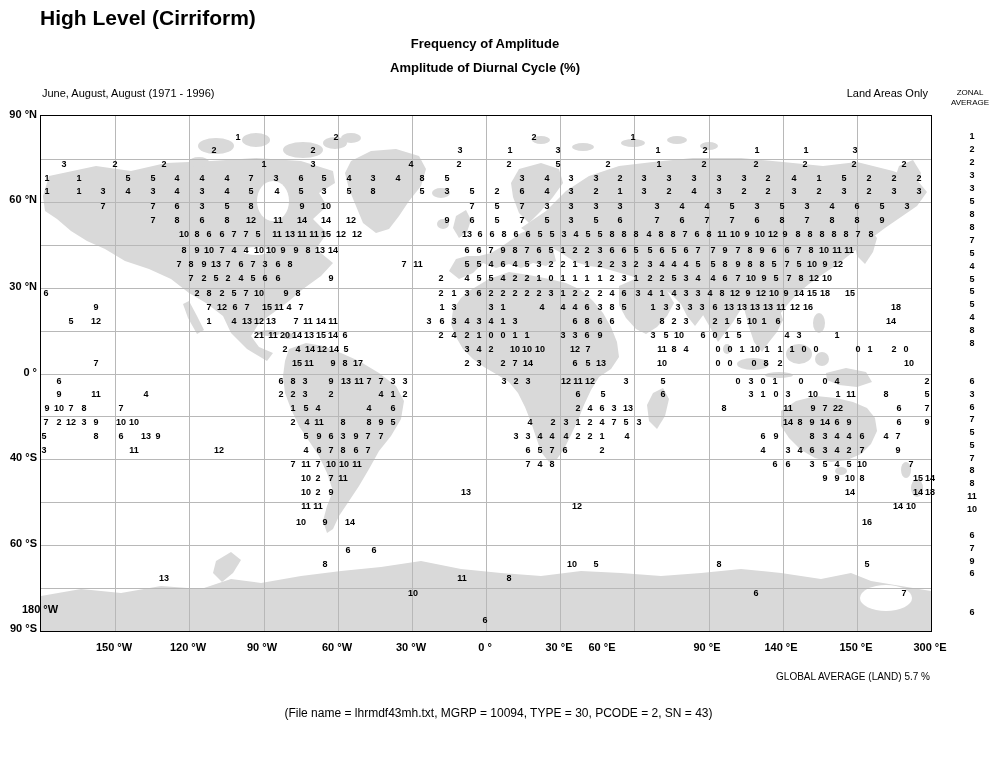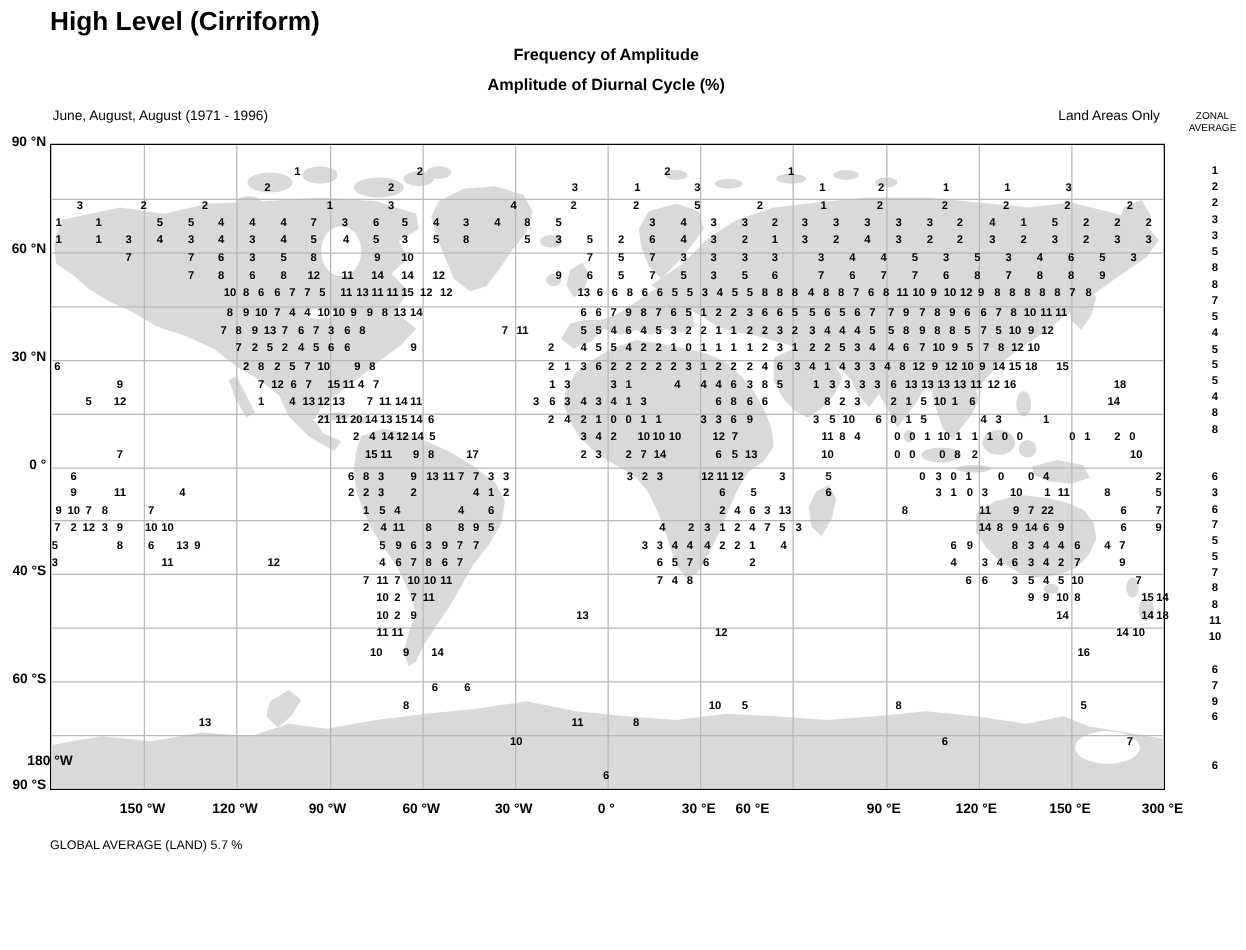--- a/index.html
+++ b/index.html
@@ -12,21 +12,21 @@
   .sub-right{position:absolute;left:40px;width:888px;top:87px;text-align:right;font-size:11px;}
   .zonal-hdr{position:absolute;left:944px;top:88px;width:52px;text-align:center;font-size:8px;line-height:10px;}
   .map{position:absolute;left:40px;top:115px;width:890px;height:515px;border:1px solid #000;box-sizing:content-box;}
   .map svg{position:absolute;left:0;top:0;}
   .vline{position:absolute;top:0;bottom:0;width:1px;}
   .hline{position:absolute;left:0;right:0;height:1px;}
   .val{position:absolute;transform:translateX(-50%);font-size:9px;font-weight:bold;line-height:11px;white-space:nowrap;}
   .zval{position:absolute;transform:translateX(-50%);font-size:9px;font-weight:bold;line-height:11px;}
   .lat{position:absolute;left:0;width:37px;text-align:right;font-size:11px;font-weight:bold;white-space:nowrap;}
   .lon{position:absolute;transform:translateX(-50%);font-size:11px;font-weight:bold;white-space:nowrap;}
-  .global-avg{position:absolute;left:40px;width:890px;top:671px;text-align:left;font-size:10px;}
+  .global-avg{position:absolute;left:40px;width:890px;top:671px;text-align:right;font-size:10px;}
   .file-info{position:absolute;left:0;width:997px;top:706px;text-align:center;font-size:12px;}
 </style>
 </head>
 <body>
 
 <div class="canvas">
   <div class="t1">High Level (Cirriform)</div>
   <div class="t2">Frequency of Amplitude</div>
   <div class="t3">Amplitude of Diurnal Cycle (%)</div>
   <div class="sub-left">June, August, August (1971 - 1996)</div>
@@ -606,21 +606,21 @@
         <span class="val" style="left: 775px; top: 228px;">0</span>
         <span class="val" style="left: 817px; top: 228px;">0</span>
         <span class="val" style="left: 829px; top: 228px;">1</span>
         <span class="val" style="left: 853px; top: 228px;">2</span>
         <span class="val" style="left: 865px; top: 228px;">0</span>
         <span class="val" style="left: 55px; top: 242px;">7</span>
         <span class="val" style="left: 256px; top: 242px;">15</span>
         <span class="val" style="left: 268px; top: 242px;">11</span>
         <span class="val" style="left: 292px; top: 242px;">9</span>
         <span class="val" style="left: 304px; top: 242px;">8</span>
-        <span class="val" style="left: 317px; top: 242px; margin-left: 20px;">17</span>
+        <span class="val" style="left: 317px; top: 242px;">17</span>
         <span class="val" style="left: 426px; top: 242px;">2</span>
         <span class="val" style="left: 438px; top: 242px;">3</span>
         <span class="val" style="left: 462px; top: 242px;">2</span>
         <span class="val" style="left: 474px; top: 242px;">7</span>
         <span class="val" style="left: 487px; top: 242px;">14</span>
         <span class="val" style="left: 534px; top: 242px;">6</span>
         <span class="val" style="left: 547px; top: 242px;">5</span>
         <span class="val" style="left: 560px; top: 242px;">13</span>
         <span class="val" style="left: 621px; top: 242px;">10</span>
         <span class="val" style="left: 677px; top: 242px;">0</span>
@@ -857,21 +857,21 @@
       <span class="lon" style="position: absolute; left: 40px; top: 603px;">180 °W</span>
       <span class="lon" style="position: absolute; left: 114px; top: 641px;">150 °W</span>
       <span class="lon" style="position: absolute; left: 188px; top: 641px;">120 °W</span>
       <span class="lon" style="position: absolute; left: 262px; top: 641px;">90 °W</span>
       <span class="lon" style="position: absolute; left: 337px; top: 641px;">60 °W</span>
       <span class="lon" style="position: absolute; left: 411px; top: 641px;">30 °W</span>
       <span class="lon" style="position: absolute; left: 485px; top: 641px;">0 °</span>
       <span class="lon" style="position: absolute; left: 559px; top: 641px;">30 °E</span>
       <span class="lon" style="position: absolute; left: 602px; top: 641px;">60 °E</span>
       <span class="lon" style="position: absolute; left: 707px; top: 641px;">90 °E</span>
-      <span class="lon" style="position: absolute; left: 781px; top: 641px;">120 °E</span>
+      <span class="lon" style="position: absolute; left: 781px; top: 641px;">140 °E</span>
       <span class="lon" style="position: absolute; left: 856px; top: 641px;">150 °E</span>
       <span class="lon" style="position: absolute; left: 930px; top: 641px;">300 °E</span>
     </div>
   <div id="zonal-col">
       <span class="zval" style="position: absolute; left: 972px; top: 131px;">1</span>
       <span class="zval" style="position: absolute; left: 972px; top: 144px;">2</span>
       <span class="zval" style="position: absolute; left: 972px; top: 157px;">2</span>
       <span class="zval" style="position: absolute; left: 972px; top: 170px;">3</span>
       <span class="zval" style="position: absolute; left: 972px; top: 183px;">3</span>
       <span class="zval" style="position: absolute; left: 972px; top: 196px;">5</span>
@@ -898,13 +898,14 @@
       <span class="zval" style="position: absolute; left: 972px; top: 491px;">11</span>
       <span class="zval" style="position: absolute; left: 972px; top: 504px;">10</span>
       <span class="zval" style="position: absolute; left: 972px; top: 530px;">6</span>
       <span class="zval" style="position: absolute; left: 972px; top: 543px;">7</span>
       <span class="zval" style="position: absolute; left: 972px; top: 556px;">9</span>
       <span class="zval" style="position: absolute; left: 972px; top: 568px;">6</span>
       <span class="zval" style="position: absolute; left: 972px; top: 607px;">6</span>
     </div>
 
   <div class="global-avg">GLOBAL AVERAGE (LAND)   5.7 %</div>
+  <div class="file-info">(File name = lhrmdf43mh.txt, MGRP = 10094, TYPE = 30, PCODE = 2, SN = 43)</div>
 </div>
 
 </body></html>

